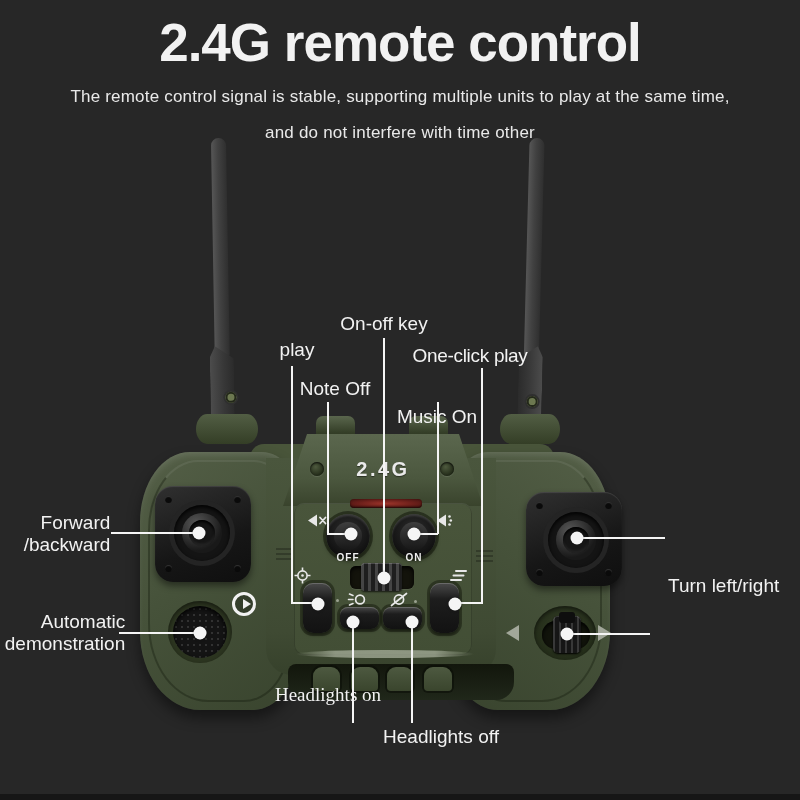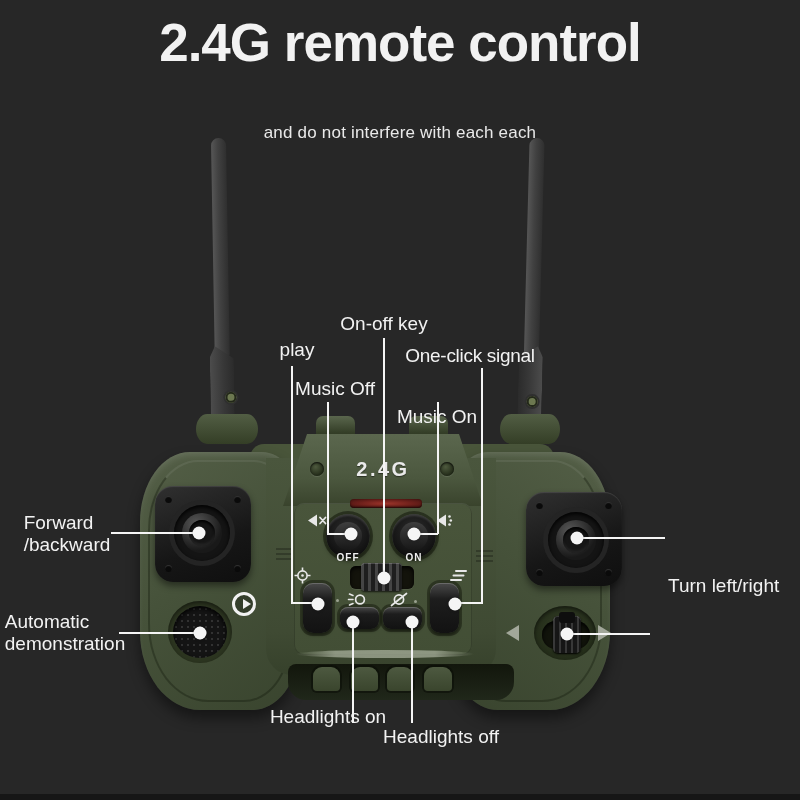--- a/index.html
+++ b/index.html
@@ -8,21 +8,21 @@
   .abs{position:absolute;}
 
   
   .title{left:0;top:12px;width:800px;text-align:center;color:var(--text,#f2f2f2);
          font-size:53px;font-weight:bold;letter-spacing:-1px;}
   .subtitle{left:0;width:800px;text-align:center;color:#e9e9e9;font-size:17px;letter-spacing:.2px;}
   .sub1{top:87px;} .sub2{top:123px;}
 
   
   .lbl{color:var(--text,#f2f2f2);font-size:19px;line-height:22px;white-space:nowrap;z-index:60;}
-  .ctr{transform:translateX(-50%);text-align:left;}
+  .ctr{transform:translateX(-50%);text-align:right;}
 
   
   .cl{background:var(--line,#f5f5f5);z-index:50;}
   .clv{width:2px;} .clh{height:2px;}
   .dot{width:13px;height:13px;border-radius:50%;background:var(--line,#f5f5f5);
        transform:translate(-50%,-50%);z-index:51;box-shadow:0 0 3px rgba(0,0,0,.35);}
 
   
   .antenna{width:36px;height:290px;z-index:4;}
   .ant-rod{position:absolute;left:10px;top:0;width:15px;height:218px;
@@ -131,21 +131,22 @@
   .sidedot{width:3px;height:3px;border-radius:50%;background:#c9cec0;opacity:.65;z-index:15;}
   .footer-note{left:0;top:760px;width:800px;text-align:center;color:#f4f4f4;font-size:21px;z-index:60;}
   .botstrip{left:0;top:794px;width:800px;height:6px;background:#161616;z-index:61;}
 </style>
 </head>
 <body>
 
 <div class="stage">
 
   <div class="abs title">2.4G remote control</div>
-  <div class="abs subtitle sub2">and do not interfere with each each</div>
+  <div class="abs subtitle sub1">The remote control signal is stable, supporting multiple units to play at the same time,</div>
+  <div class="abs subtitle sub2">and do not interfere with time other</div>
 
   <div class="abs antenna" style="left:206px;top:138px;transform:rotate(-1deg);transform-origin:bottom center;">
     <div class="ant-rod"></div>
     <div class="ant-low"></div>
     <div class="ant-screw" style="left:20px;top:254px;"></div>
   </div>
   <div class="abs antenna" style="left:512px;top:138px;transform:rotate(1.5deg);transform-origin:bottom center;">
     <div class="ant-rod"></div>
     <div class="ant-low" style="transform:scaleX(-1);"></div>
     <div class="ant-screw" style="left:14px;top:258px;"></div>
@@ -292,29 +293,29 @@
   <div class="abs dot" style="left:455px;top:604px;"></div>
   <div class="abs dot" style="left:199px;top:533px;"></div>
   <div class="abs dot" style="left:200px;top:633px;"></div>
   <div class="abs dot" style="left:577px;top:538px;"></div>
   <div class="abs dot" style="left:567px;top:634px;"></div>
   <div class="abs dot" style="left:353px;top:622px;"></div>
   <div class="abs dot" style="left:412px;top:622px;"></div>
 
   <div class="abs lbl ctr" style="left:384px;top:313px;">On-off key</div>
   <div class="abs lbl ctr" style="left:297px;top:339px;">play</div>
-  <div class="abs lbl ctr" style="left:470px;top:345px;letter-spacing:-.3px;">One-click signal</div>
-  <div class="abs lbl ctr" style="left:335px;top:378px;">Music Off</div>
+  <div class="abs lbl ctr" style="left:470px;top:345px;letter-spacing:-.3px;">One-click play</div>
+  <div class="abs lbl ctr" style="left:335px;top:378px;">Note Off</div>
   <div class="abs lbl ctr" style="left:437px;top:378px;margin-top:28px;">Music On</div>
   <div class="abs lbl ctr" style="left:65px;top:611px;">
     <div>Automatic</div>
     <div>demonstration</div>
   </div>
   <div class="abs lbl ctr" style="left:67px;top:512px;">
     <div>Forward</div>
     <div>/backward</div>
   </div>
   <div class="abs lbl" style="left:668px;top:527px;margin-top:48px;">Turn left/right</div>
-  <div class="abs lbl ctr" style="left:328px;top:706px;">Headlights on</div>
+  <div class="abs lbl ctr" style="left:328px;top:684px;font-family:Liberation Serif, serif;">Headlights on</div>
   <div class="abs lbl ctr" style="left:441px;top:726px;">Headlights off</div>
 
   <div class="abs botstrip"></div>
 </div>
 
 </body></html>

